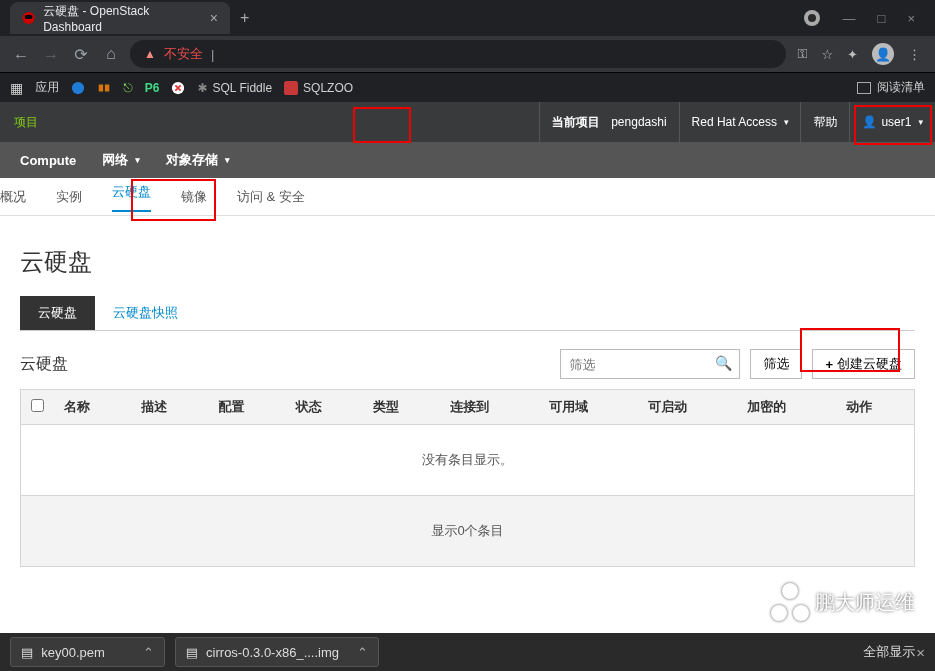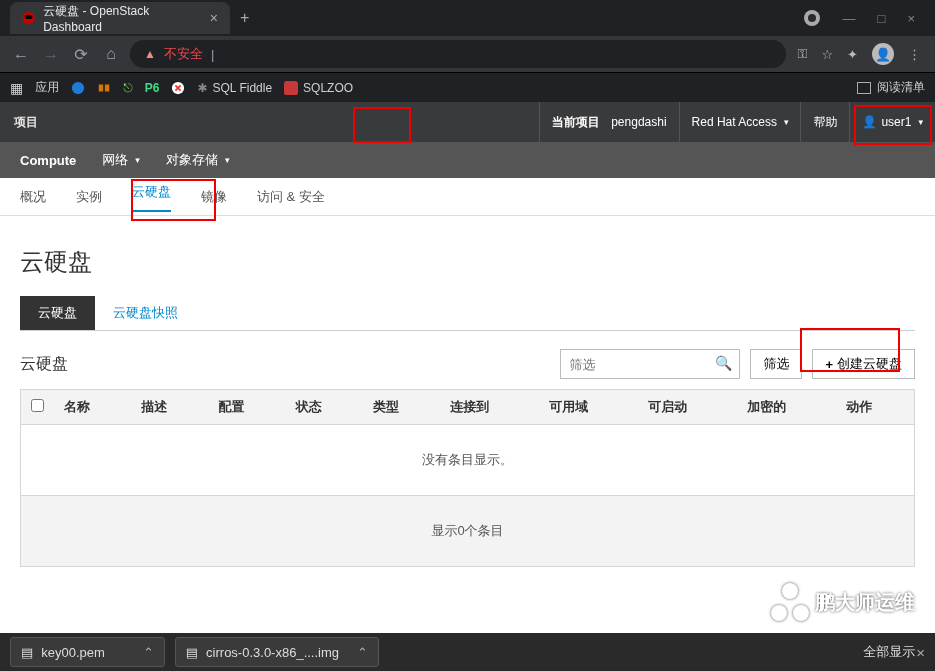--- a/index.html
+++ b/index.html
@@ -22,29 +22,29 @@
 .avatar { width: 22px; height: 22px; border-radius: 50%; background: #bbb; display: flex; align-items: center; justify-content: center; color: #333; font-size: 13px; }
 .bookmark-bar { display: flex; align-items: center; height: 30px; background: #202124; color: #d0d0d0; font-size: 12px; padding: 0 10px; border-top: 1px solid #000; gap: 12px; }
 .bm-item { display: flex; align-items: center; gap: 5px; white-space: nowrap; }
 .bm-ico { width: 14px; height: 14px; display: inline-block; }
 .bm-right { margin-left: auto; display: flex; align-items: center; gap: 6px; }
 
 .os-header { background: #393a3c; color: #fff; height: 40px; display: flex; align-items: center; font-size: 12px; }
 .brand { font-size: 11px; letter-spacing: 0px; padding: 0 16px; white-space: nowrap; }
 .brand b { font-weight: 700; }
 .os-nav { display: flex; height: 100%; }
-.os-nav-item { display: flex; align-items: center; padding: 8px 14px; color: #e5e5e5; cursor: pointer; font-weight: bold; }
+.os-nav-item { display: flex; align-items: center; padding: 8px 14px; color: #84cc16; cursor: pointer; }
 .os-header-right { margin-left: auto; display: flex; align-items: center; height: 100%; font-size: 12px; }
 .hr-item { padding: 0 12px; border-left: 1px solid #555; height: 100%; display: flex; align-items: center; gap: 4px; white-space: nowrap; }
 .caret { font-size: 9px; margin-left: 3px; }
 
 .os-subnav { background: #555; height: 36px; display: flex; align-items: center; padding-left: 20px; color: #fff; font-size: 13px; gap: 26px; }
-.os-subnav-item { display: flex; align-items: center; gap: 4px; }
-
-.sec-tabs { background: #fff; border-bottom: 1px solid #ddd; display: flex; padding-left: 20px; height: 38px; align-items: center; gap: 30px; font-size: 13px; color: #555; }
+.os-subnav-item { display: flex; align-items: center; gap: 4px; font-weight: bold; }
+
+.sec-tabs { background: #fff; border-bottom: 1px solid #ddd; display: flex; height: 38px; align-items: center; gap: 30px; font-size: 13px; color: #555; }
 .sec-tab-active { color: #0088ce; border-bottom: 2px solid #0088ce; padding-bottom: 9px; margin-bottom: -1px; }
 
 .content { padding: 20px; }
 .page-title { font-size: 24px; font-weight: 400; color: #333; margin: 10px 0 18px; }
 .list-tabs { display: flex; border-bottom: 1px solid #ccc; margin-bottom: 18px; }
 .list-tab { padding: 8px 18px; font-size: 13px; }
 .list-tab-active { background: #333; color: #fff; }
 .list-tab-link { color: #0088ce; }
 
 .toolbar { display: flex; align-items: center; margin-bottom: 10px; gap: 10px; }
@@ -61,21 +61,21 @@
 .tbl-foot { background: #f3f3f3; text-align: left; padding: 8px 12px; color: #333; }
 
 .hl-red { border: 2px solid #e00; position: absolute; pointer-events: none; }
 
 .downloads { position: absolute; bottom: 0; left: 0; right: 0; height: 38px; background: #2a2a2a; color: #ddd; display: flex; align-items: center; padding: 0 10px; font-size: 13px; gap: 10px; }
 .dl-item { background: #3a3a3a; border: 1px solid #555; height: 30px; display: flex; align-items: center; padding: 0 10px; border-radius: 3px; gap: 8px; }
 .dl-chev { color: #aaa; }
 .dl-right { margin-left: auto; display: flex; align-items: center; gap: 1px; }
 .dl-close { font-size: 15px; color: #aaa; }
 
-.watermark { position: absolute; right: 20px; bottom: 50px; display: flex; align-items: center; gap: 6px; color: #fff; font-size: 20px; font-weight: 700; text-shadow: 0 0 3px rgba(0,0,0,0.7); }
+.watermark { position: absolute; right: 20px; bottom: 50px; display: flex; align-items: center; gap: 6px; color: #fff; font-size: 20px; font-weight: 400; text-shadow: 0 0 3px rgba(0,0,0,0.7); }
 .wm-logo { width: 38px; height: 38px; position: relative; }
 .wm-circle { width: 16px; height: 16px; border-radius: 50%; background: #fff; position: absolute; box-shadow: 0 0 3px rgba(0,0,0,0.7); }
 .wm-c1 { top: 0; left: 11px; }
 .wm-c2 { bottom: 0; left: 0; }
 .wm-c3 { bottom: 0; right: 0; }
 </style>
 </head>
 <body>
 
 <div class="browser-top">

